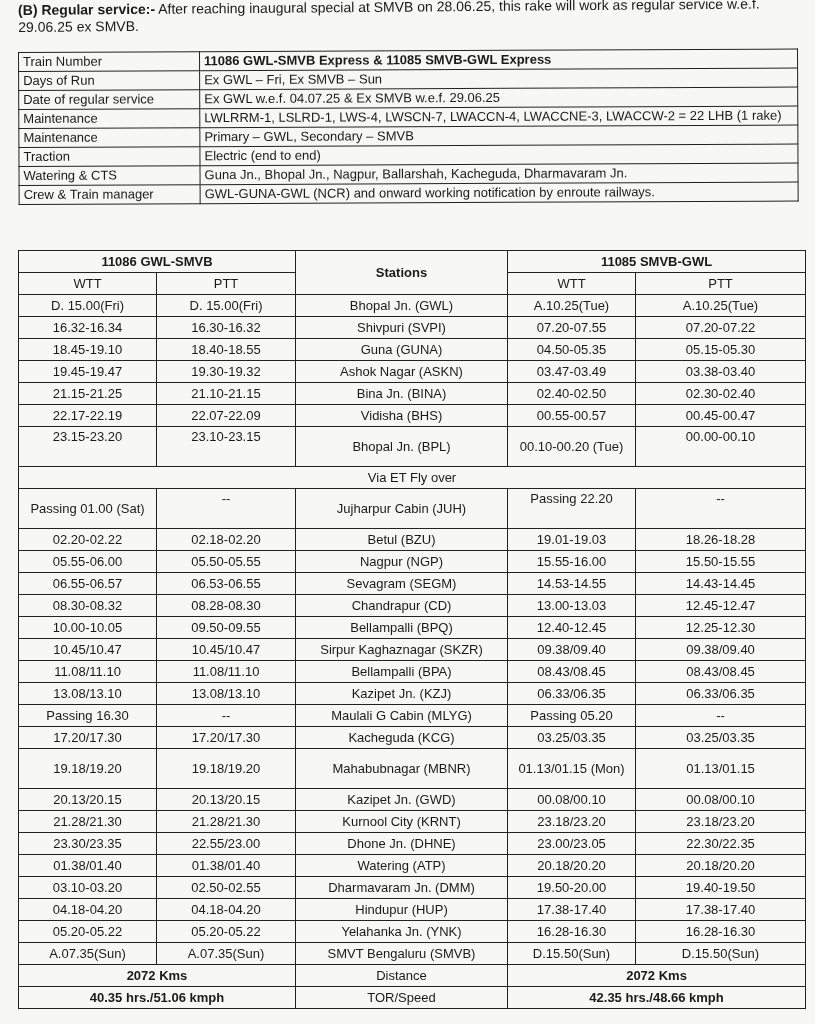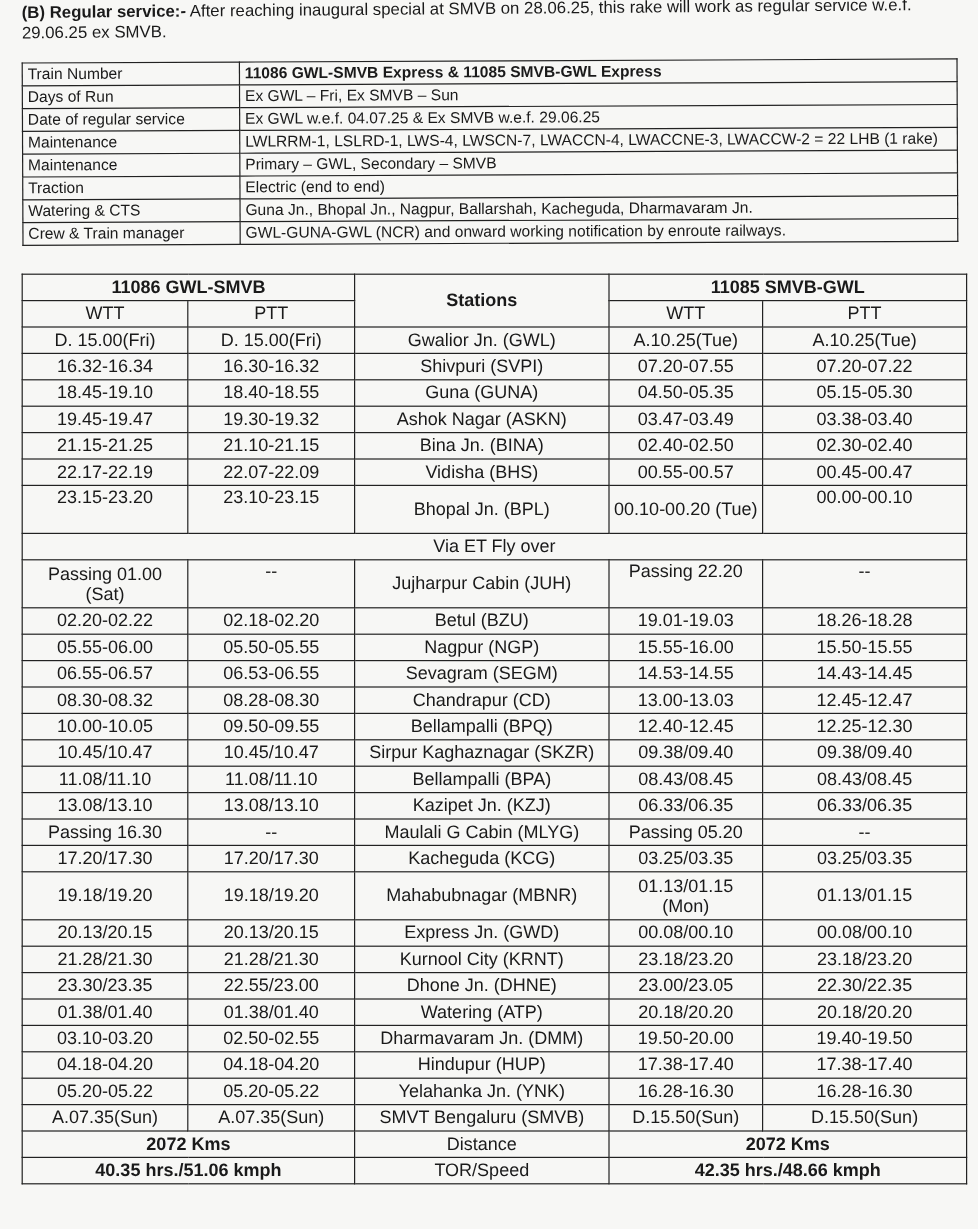--- a/index.html
+++ b/index.html
@@ -21,22 +21,22 @@
     border-collapse:collapse; font-size:13px;
     transform:rotate(-0.25deg); transform-origin:left top;
   }
   .info-table td {
     border:1.5px solid #222; padding:1px 4px; vertical-align:top;
     line-height:16px;
   }
   .info-table td.lbl { width:172px; }
   .info-table td.bold { font-weight:bold; }
   .tt {
-    position:absolute; left:18px; top:228px; width:787px;
-    border-collapse:collapse; font-size:15px; table-layout:fixed;
+    position:absolute; left:18px; top:250px; width:787px;
+    border-collapse:collapse; font-size:13px; table-layout:fixed;
   }
   .tt td, .tt th {
     border:1.5px solid #222; text-align:center; padding:1px 3px;
     line-height:17px; font-weight:normal;
   }
   .tt th.bold, .tt td.bold { font-weight:bold; }
   .tt tr { height:22px; }
   .tt tr.tall { height:40px; }
   .tt td.top { vertical-align:top;margin-left:48px; }
 </style>
@@ -102,21 +102,21 @@
       <th>WTT</th>
       <th>PTT</th>
       <th>WTT</th>
       <th>PTT</th>
     </tr>
   </thead>
   <tbody id="tt-body">
       <tr>
         <td>D. 15.00(Fri)</td>
         <td>D. 15.00(Fri)</td>
-        <td>Gwalior Jn. (GWL)</td>
+        <td>Bhopal Jn. (GWL)</td>
         <td>A.10.25(Tue)</td>
         <td>A.10.25(Tue)</td>
       </tr>
       <tr>
         <td>16.32-16.34</td>
         <td>16.30-16.32</td>
         <td>Shivpuri (SVPI)</td>
         <td>07.20-07.55</td>
         <td>07.20-07.22</td>
       </tr>
@@ -238,21 +238,21 @@
       <tr class="tall">
         <td>19.18/19.20</td>
         <td>19.18/19.20</td>
         <td>Mahabubnagar (MBNR)</td>
         <td>01.13/01.15 (Mon)</td>
         <td>01.13/01.15</td>
       </tr>
       <tr>
         <td>20.13/20.15</td>
         <td>20.13/20.15</td>
-        <td>Express Jn. (GWD)</td>
+        <td>Kazipet Jn. (GWD)</td>
         <td>00.08/00.10</td>
         <td>00.08/00.10</td>
       </tr>
       <tr>
         <td>21.28/21.30</td>
         <td>21.28/21.30</td>
         <td>Kurnool City (KRNT)</td>
         <td>23.18/23.20</td>
         <td>23.18/23.20</td>
       </tr>

